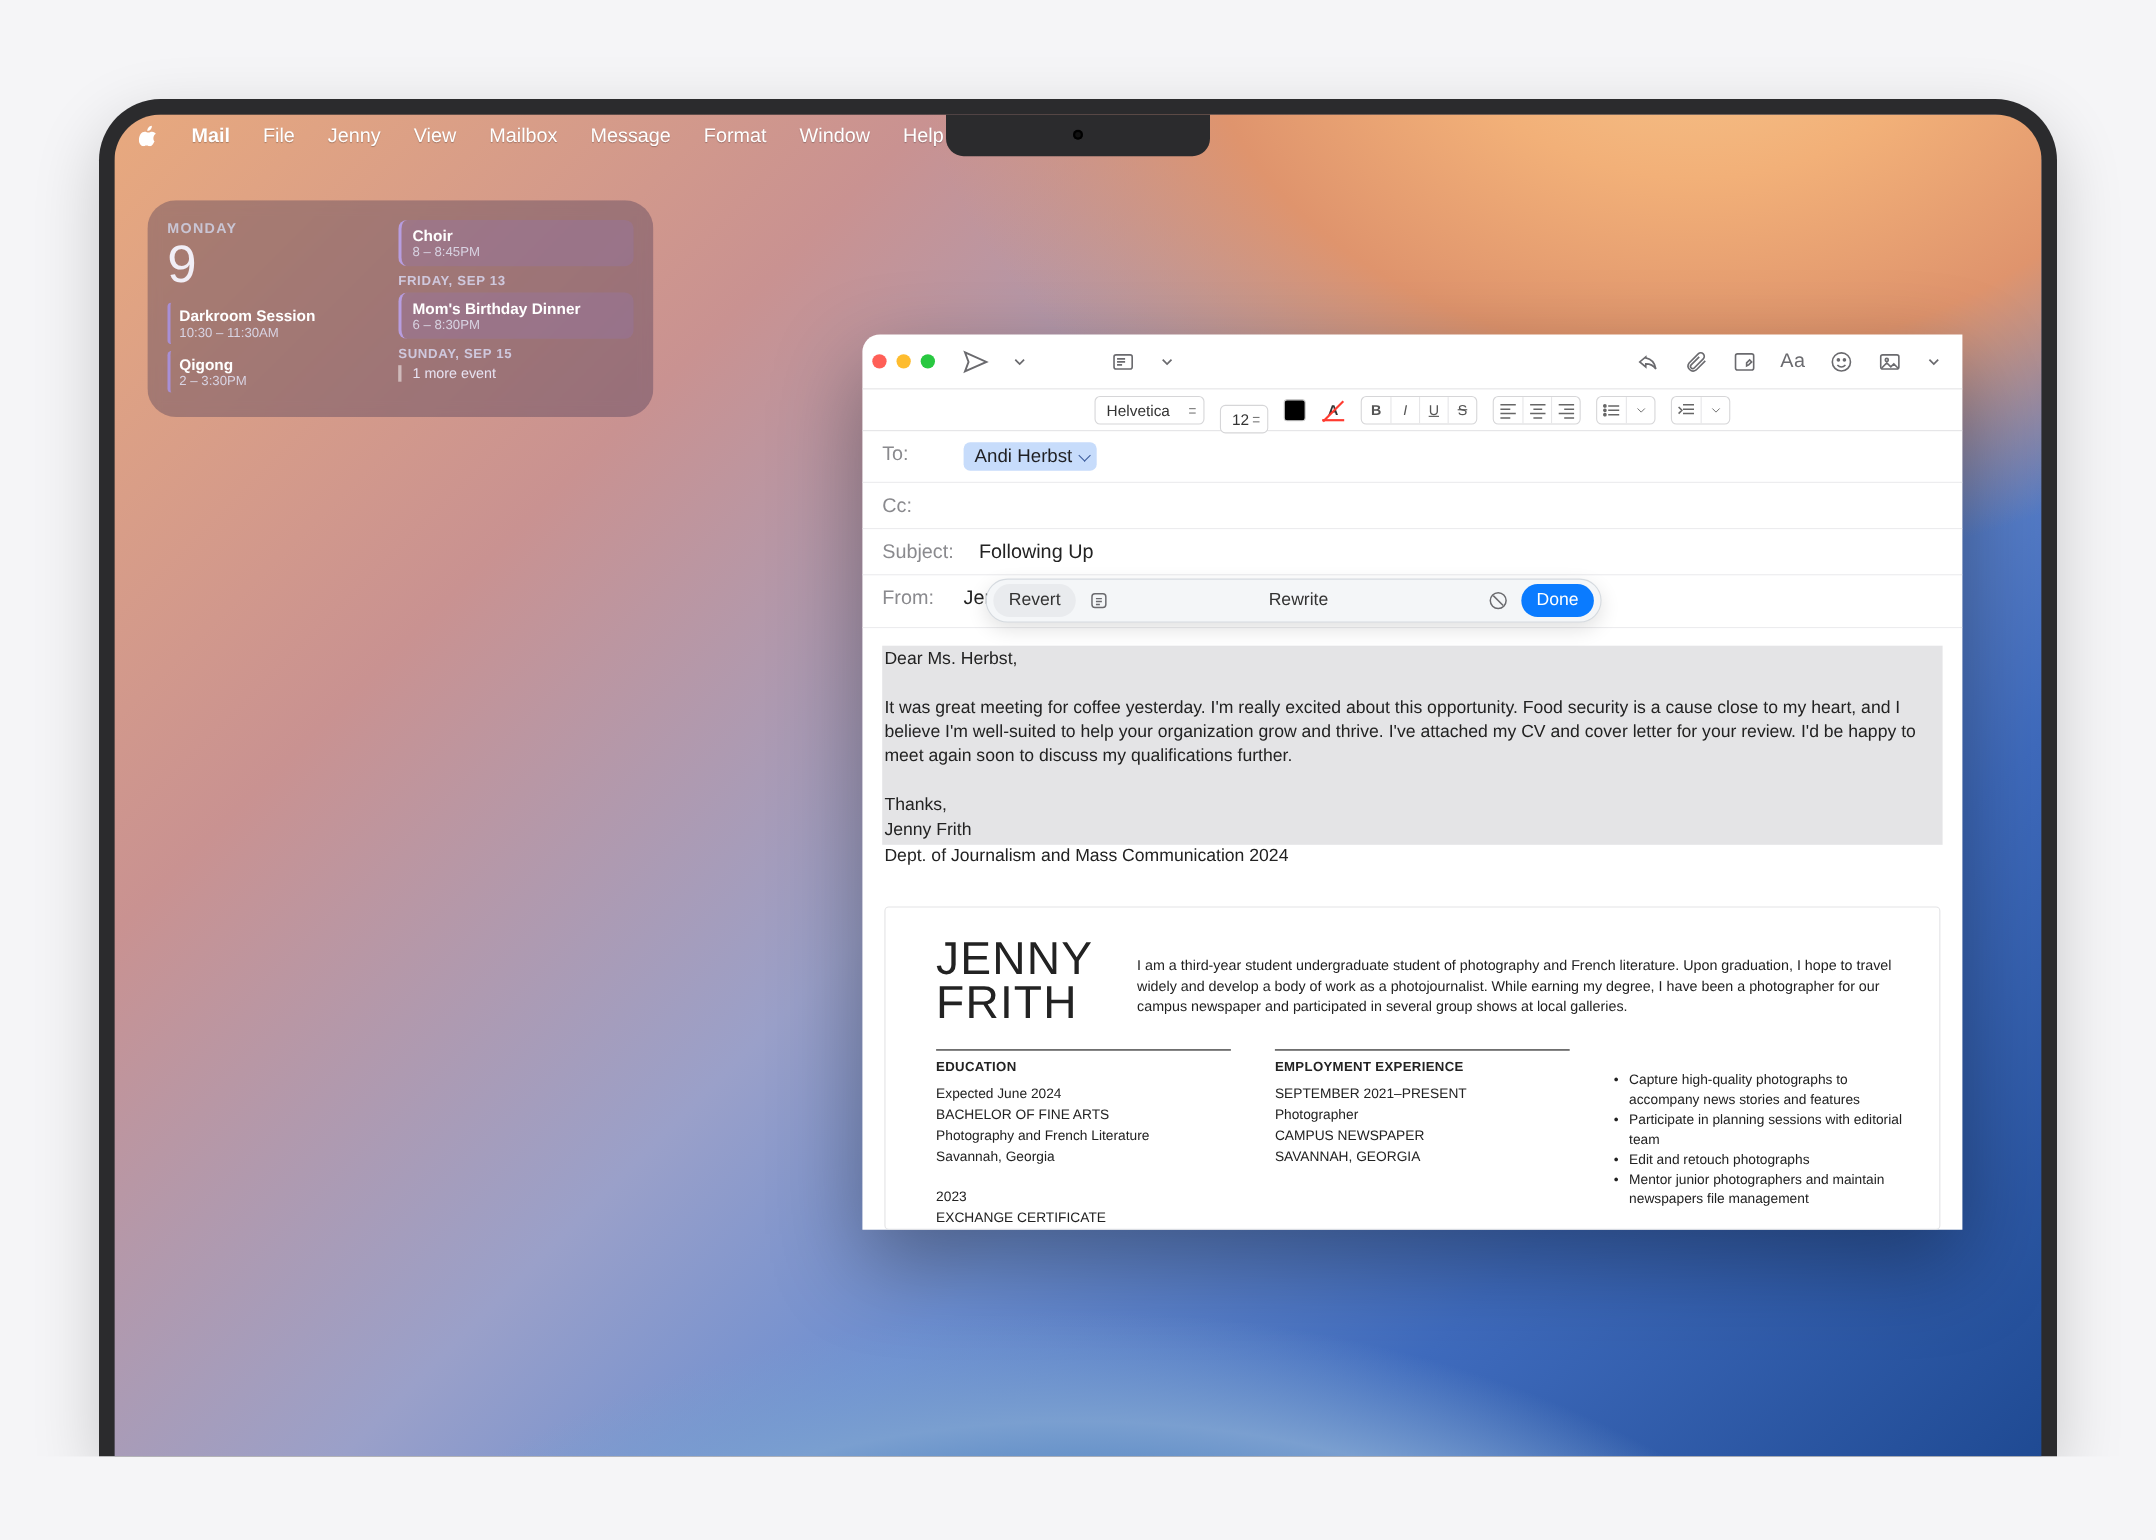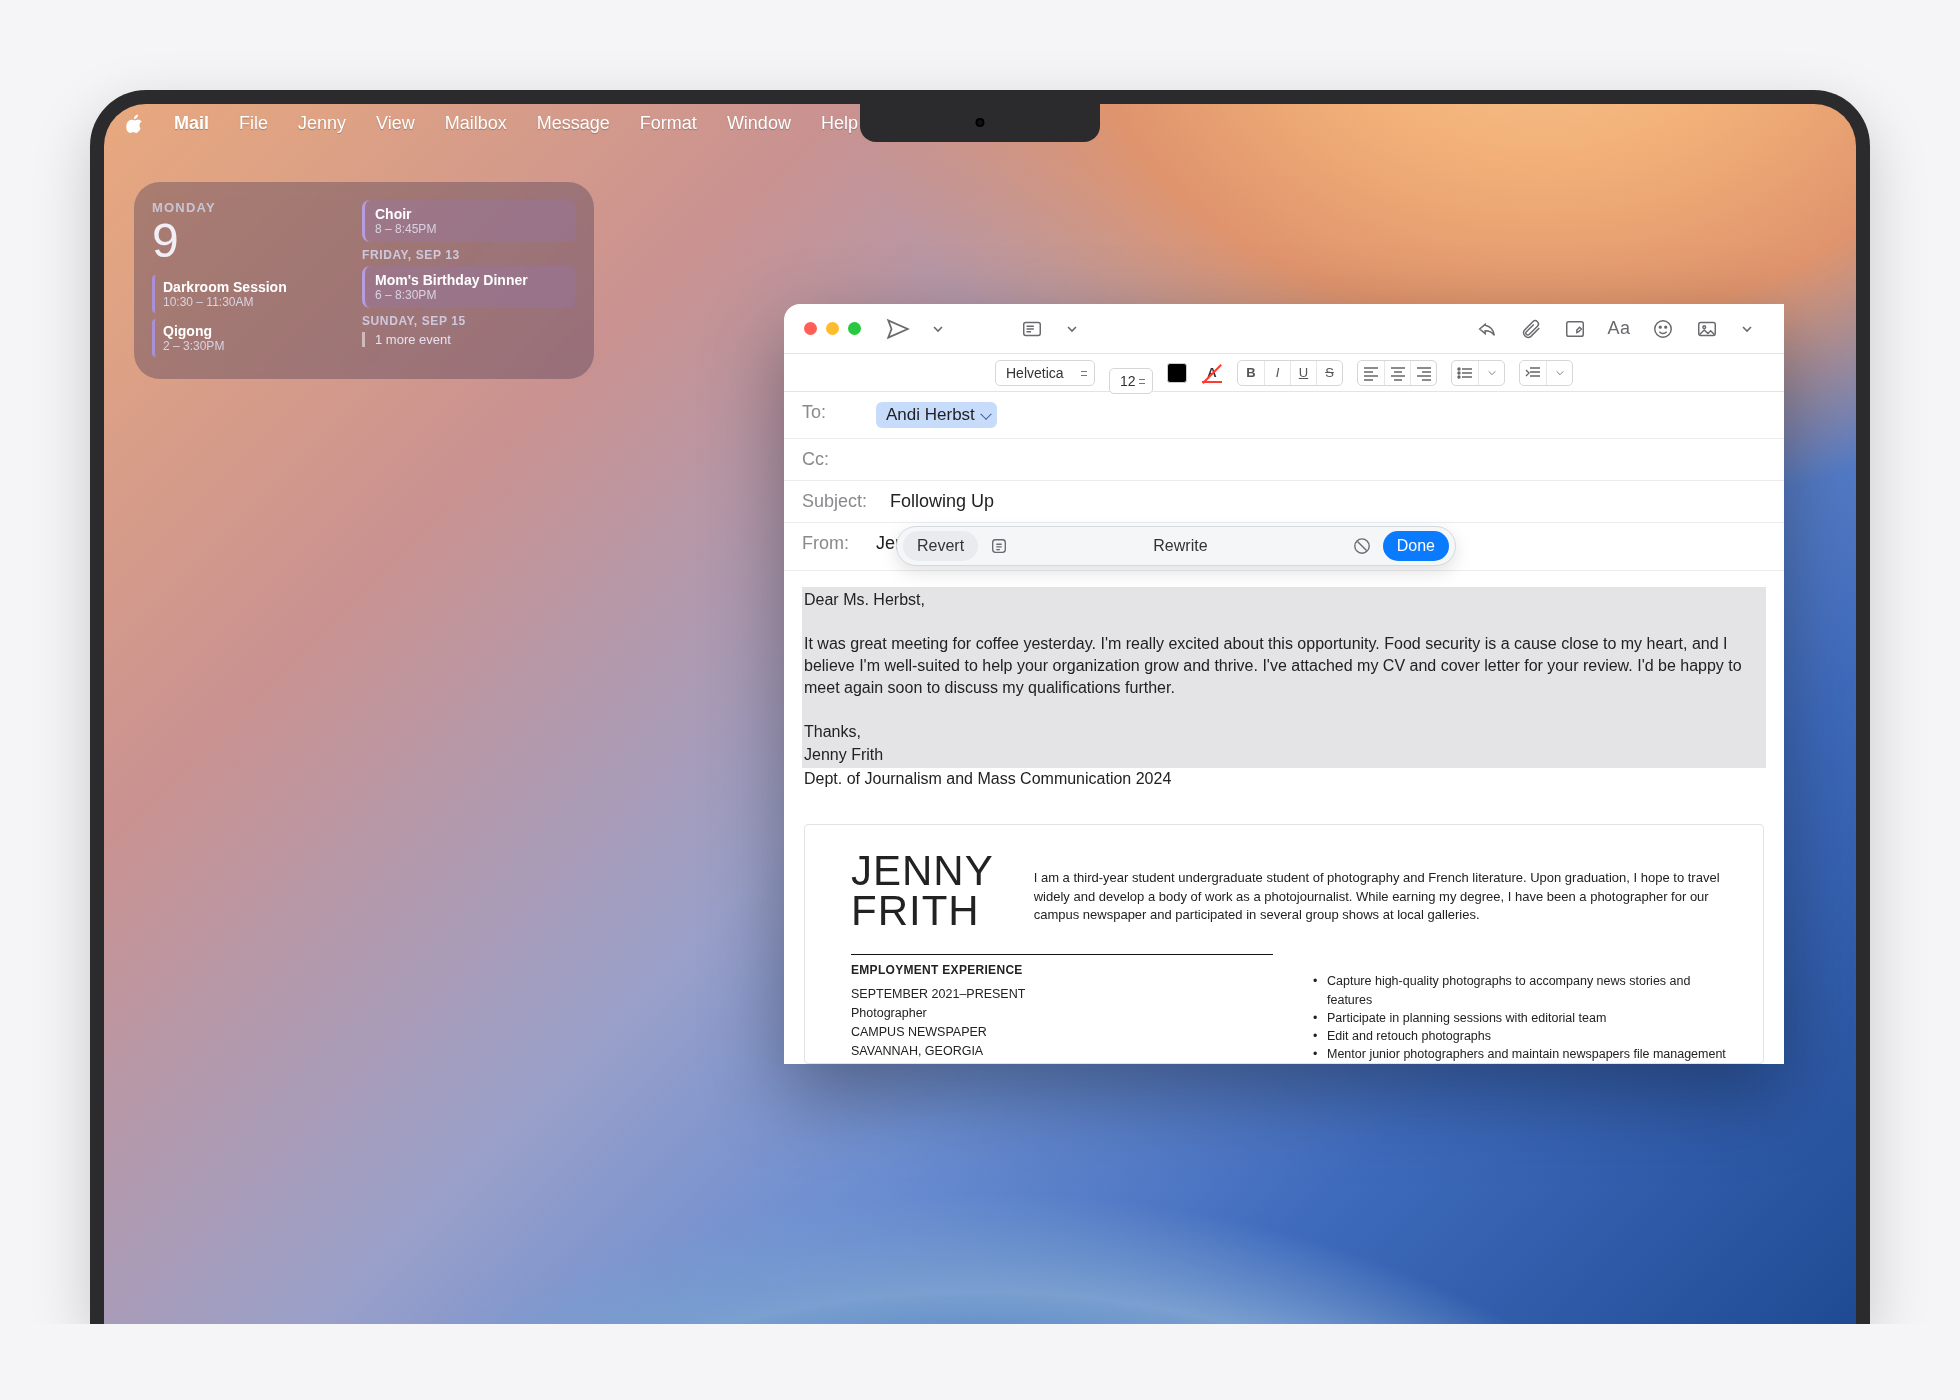--- a/index.html
+++ b/index.html
@@ -103,21 +103,21 @@
     background:#fff;
     border-radius:16px 0 0 0;
     box-shadow: 0 30px 80px rgba(0,0,0,0.35);
     overflow:hidden;
     color:#222;
   }
   .titlebar {
     height:50px;
     display:flex;
     align-items:center;
-    padding: 0 20px;
+    padding: 0 9px;
     gap:10px;
     border-bottom:1px solid #e4e4e6;
   }
   .traffic { display:flex; gap:9px; margin-right:10px; }
   .dot { width:13px; height:13px; border-radius:50%; }
   .dot.red{background:#ff5f57;} .dot.yellow{background:#febc2e;} .dot.green{background:#28c840;}
   .tb-group { display:flex; align-items:center; gap:6px; }
   .tb-sep { flex:1; }
   .tb-btn {
     width:34px; height:30px; display:flex; align-items:center; justify-content:center;
@@ -479,20 +479,32 @@
       <div class="resume">
         <div class="resume-top">
           <div class="resume-name">
             <div>JENNY</div>
             <div>FRITH</div>
           </div>
           <div class="resume-bio">I am a third-year student undergraduate student of photography and French literature. Upon graduation, I hope to travel widely and develop a body of work as a photojournalist. While earning my degree, I have been a photographer for our campus newspaper and participated in several group shows at local galleries.</div>
         </div>
         <div class="resume-cols">
           <div class="rc">
+            <h4>EDUCATION</h4>
+            <div id="edu-lines">
+                <div class="line">Expected June 2024</div>
+                <div class="line">BACHELOR OF FINE ARTS</div>
+                <div class="line">Photography and French Literature</div>
+                <div class="line">Savannah, Georgia</div>
+                <div class="line">&nbsp;</div>
+                <div class="line">2023</div>
+                <div class="line">EXCHANGE CERTIFICATE</div>
+              </div>
+          </div>
+          <div class="rc">
             <h4>EMPLOYMENT EXPERIENCE</h4>
             <div id="emp-lines">
                 <div class="line">SEPTEMBER 2021–PRESENT</div>
                 <div class="line">Photographer</div>
                 <div class="line">CAMPUS NEWSPAPER</div>
                 <div class="line">SAVANNAH, GEORGIA</div>
               </div>
           </div>
           <div class="rc" style="border-top:none;padding-top:18px">
             <ul id="resume-bullets">

